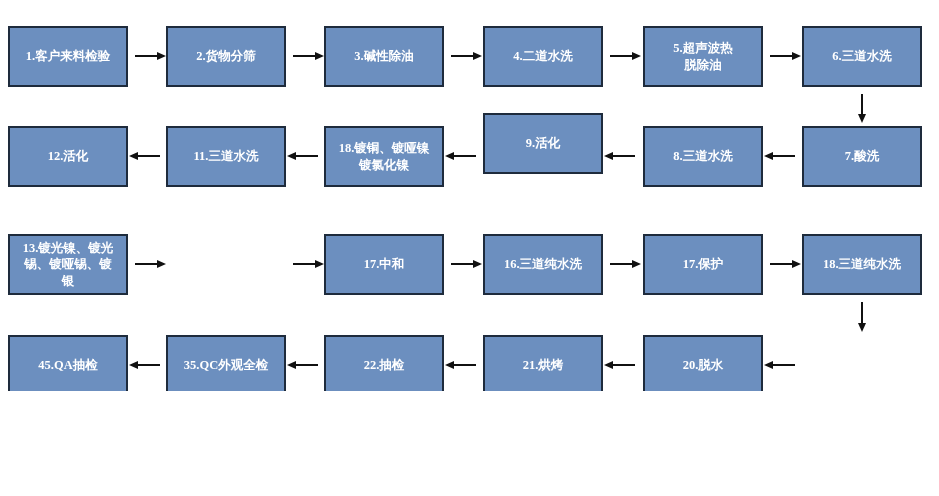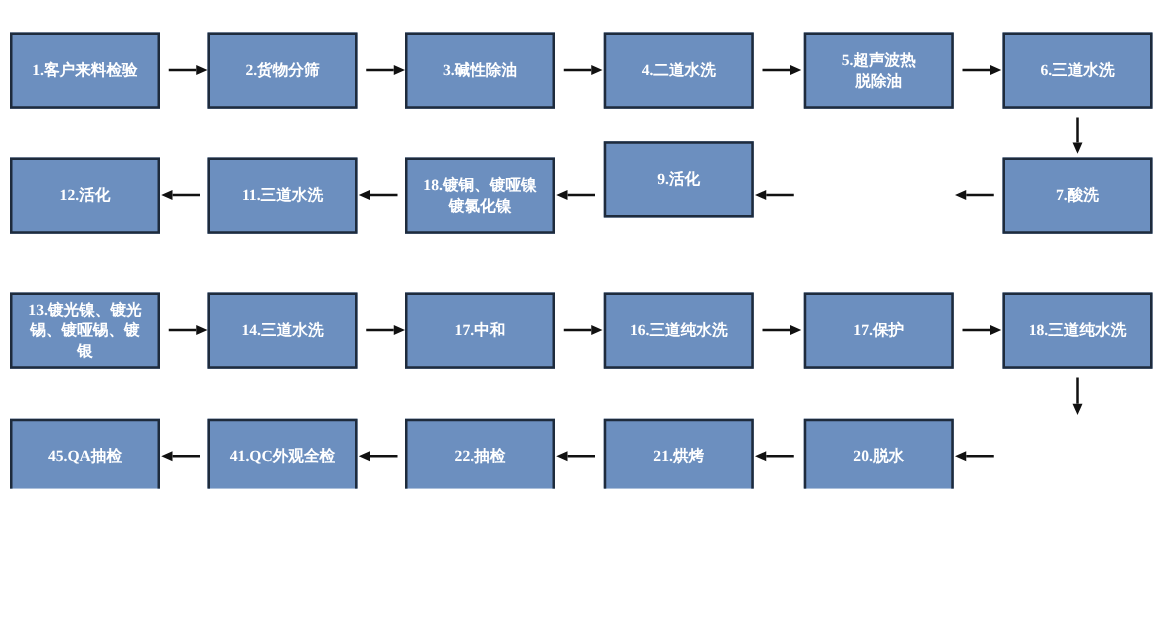--- a/index.html
+++ b/index.html
@@ -36,39 +36,39 @@
 
   <div class="node" style="left:8px;top:26px">1.客户来料检验</div>
   <div class="node" style="left:166px;top:26px">2.货物分筛</div>
   <div class="node" style="left:324px;top:26px">3.碱性除油</div>
   <div class="node" style="left:483px;top:26px">4.二道水洗</div>
   <div class="node" style="left:643px;top:26px">5.超声波热
 脱除油</div>
   <div class="node" style="left:802px;top:26px">6.三道水洗</div>
 
   <div class="node" style="left:802px;top:126px">7.酸洗</div>
+  <div class="node" style="left:643px;top:126px">8.三道水洗</div>
   <div class="node" style="left:483px;top:113px">9.活化</div>
   <div class="node" style="left:324px;top:126px">18.镀铜、镀哑镍
 镀氯化镍</div>
   <div class="node" style="left:166px;top:126px">11.三道水洗</div>
   <div class="node" style="left:8px;top:126px">12.活化</div>
 
   <div class="node" style="left:8px;top:234px">13.镀光镍、镀光
 锡、镀哑锡、镀
 银</div>
-  <div class="node" style="left:166px;top:234px">14.三道水洗</div>
   <div class="node" style="left:324px;top:234px">17.中和</div>
   <div class="node" style="left:483px;top:234px">16.三道纯水洗</div>
   <div class="node" style="left:643px;top:234px">17.保护</div>
   <div class="node" style="left:802px;top:234px">18.三道纯水洗</div>
 
   <div class="node" style="left:643px;top:335px">20.脱水</div>
   <div class="node" style="left:483px;top:335px">21.烘烤</div>
   <div class="node" style="left:324px;top:335px">22.抽检</div>
-  <div class="node" style="left:166px;top:335px">41.QC外观全检</div>
+  <div class="node" style="left:166px;top:335px">35.QC外观全检</div>
   <div class="node" style="left:8px;top:335px">45.QA抽检</div>
 
   <div class="node" style="left:166px;top:458px">26.出货</div>
 
   <div class="arrow-right" style="left:135px;top:55px;width:22px"></div>
   <div class="arrow-right" style="left:293px;top:55px;width:22px"></div>
   <div class="arrow-right" style="left:451px;top:55px;width:22px"></div>
   <div class="arrow-right" style="left:610px;top:55px;width:22px"></div>
   <div class="arrow-right" style="left:770px;top:55px;width:22px"></div>
 

